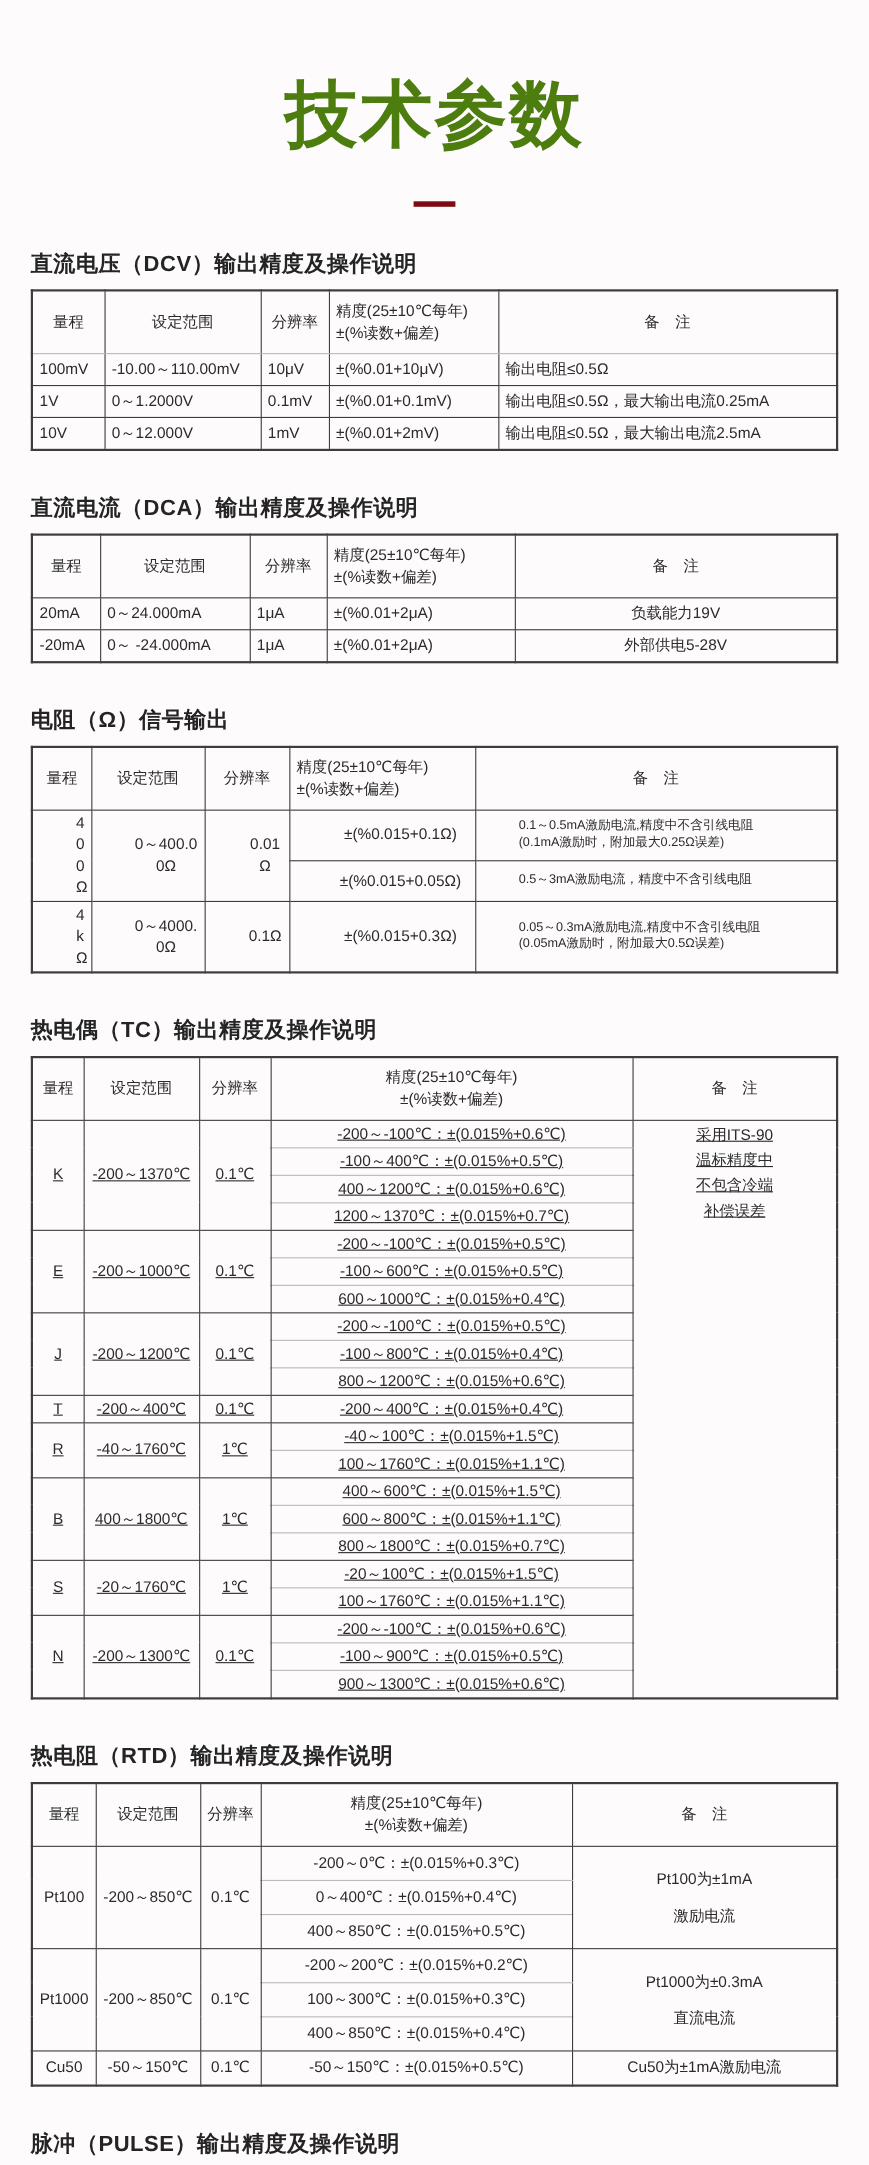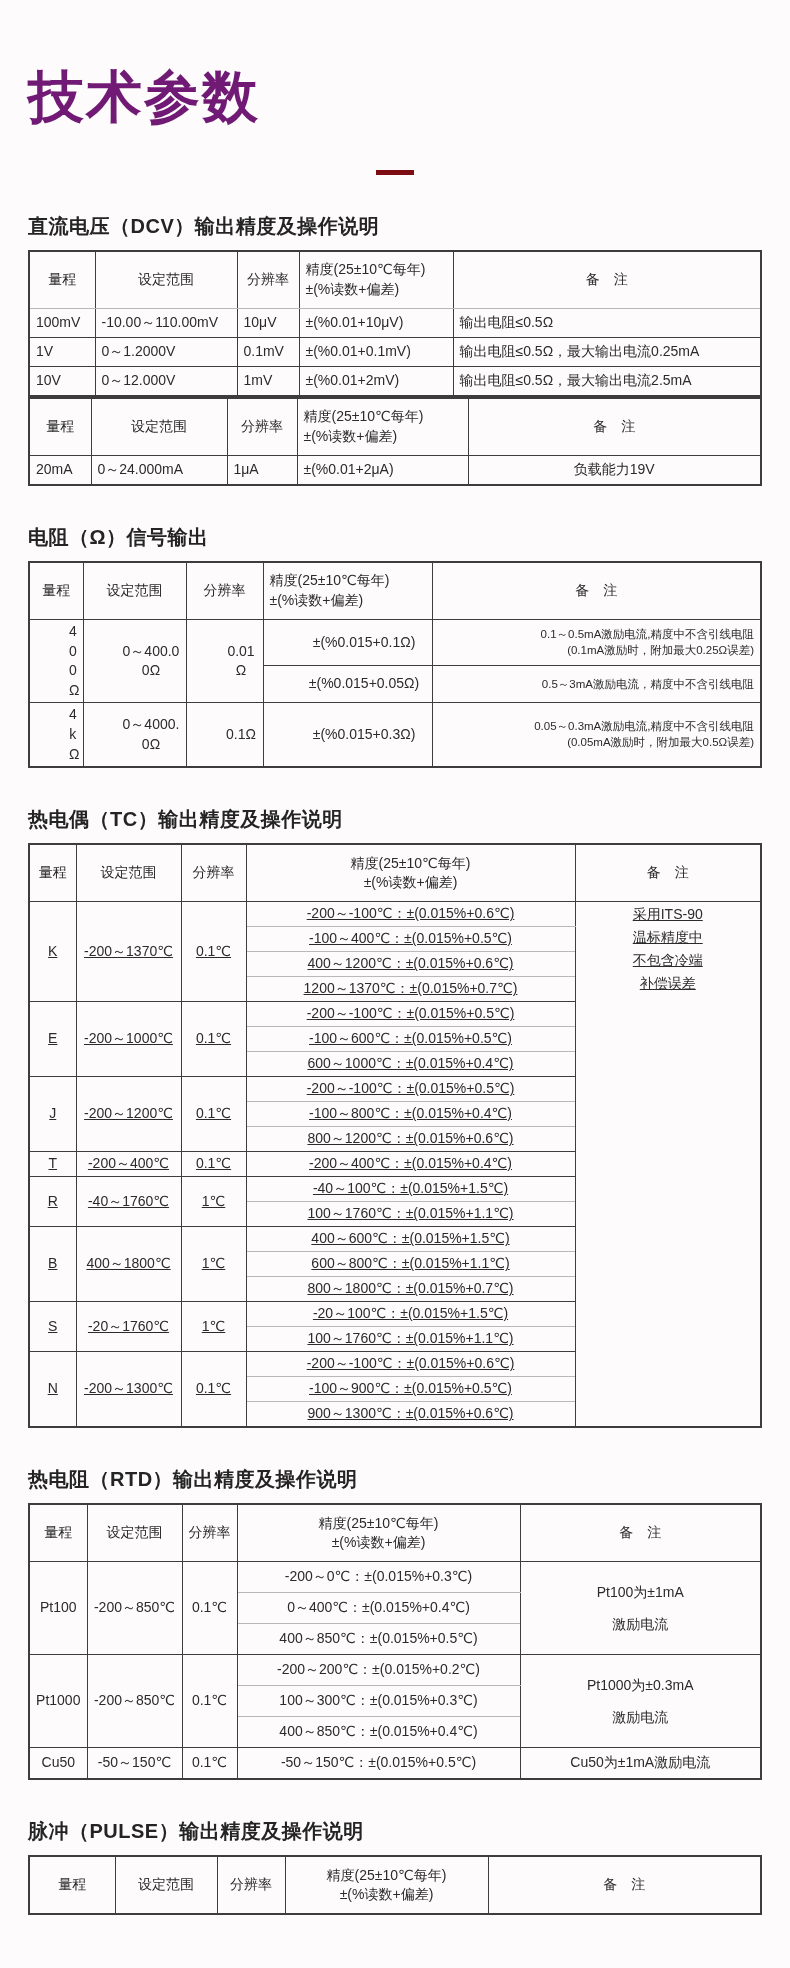--- a/index.html
+++ b/index.html
@@ -4,23 +4,23 @@
 <style>
   html,body{margin:0;padding:0;}
   body{
     width:790px;min-height:1968px;
     background:#fdfbfc;
     color:#2b2b2b;
     font-family:"Liberation Sans","DejaVu Sans",sans-serif;
   }
   .page{padding:0 28px 60px 28px;box-sizing:border-box;}
   .title{
-    margin:62px 0 0 0;text-align:left;
-    font-size:56px;line-height:1.25;font-weight:bold;
-    color:#701a75;letter-spacing:2px;
+    margin:62px 0 0 0;text-align:center;
+    font-size:66px;line-height:1.25;font-weight:bold;
+    color:#4d7c0f;letter-spacing:2px;
   }
   .bar{width:38px;height:5px;background:#7d0c12;margin:38px auto 0 auto;}
   .sec-h{margin:38px 0 10px 0;font-size:20px;font-weight:bold;color:#242424;letter-spacing:0.5px;}
   table{width:100%;border-collapse:collapse;table-layout:fixed;border:2px solid #3d3d3d;}
   th,td{
     border:1px solid #3d3d3d;
     font-weight:normal;font-size:14px;line-height:1.4;
     text-align:center;padding:2px 6px;overflow:hidden;word-break:break-all;
   }
   .hrow th{height:52px;}
@@ -28,21 +28,21 @@
   .al{text-align:left;}
   .lt{border-top:1px solid #b9b9b9;}
   .lb{border-bottom:1px solid #b9b9b9;}
   .sm{font-size:11.5px;line-height:1.35;}
   .t-dcv td,.t-dca td{height:24px;}
   .t-ohm td{height:24px;padding-left:39px;}
   .t-tc td{height:22px;padding:1px 5px;text-decoration:underline;}
   .t-rtd td{height:26px;}
   .tc-note{vertical-align:top;padding-top:8px;line-height:23px;border-radius:30px;}
   .rtd-note{line-height:2.3;}
-  .note-left{text-align:right;padding-left:12px;}
+  .note-left{text-align:left;padding-left:12px;}
 </style>
 </head>
 <body>
 
 <div class="page">
 
   <h1 class="title">技术参数</h1>
   <div class="bar"></div>
 
   <h2 class="sec-h">直流电压（DCV）输出精度及操作说明</h2>
@@ -80,20 +80,21 @@
     <tr>
       <td class="al">10V</td>
       <td class="al">0～12.000V</td>
       <td class="al">1mV</td>
       <td class="al">±(%0.01+2mV)</td>
       <td class="al">输出电阻≤0.5Ω，最大输出电流2.5mA</td>
     </tr>
   </tbody>
     </table>
 
+  <h2 class="sec-h">直流电流（DCA）输出精度及操作说明</h2>
   <table class="t-dca">
     <colgroup>
         <col style="width:62px">
         <col style="width:136px">
         <col style="width:70px">
         <col style="width:171px">
         <col>
       </colgroup>
     <tbody>
         <tr class="hrow">
@@ -103,20 +104,27 @@
       <th class="ml al">精度(25±10℃每年)
 ±(%读数+偏差)</th>
       <th>备　注</th>
     </tr>
     <tr>
       <td class="al">20mA</td>
       <td class="al">0～24.000mA</td>
       <td class="al">1μA</td>
       <td class="al">±(%0.01+2μA)</td>
       <td>负载能力19V</td>
+    </tr>
+    <tr>
+      <td class="al">-20mA</td>
+      <td class="al">0～ -24.000mA</td>
+      <td class="al">1μA</td>
+      <td class="al">±(%0.01+2μA)</td>
+      <td>外部供电5-28V</td>
     </tr>
   </tbody>
     </table>
 
   <h2 class="sec-h">电阻（Ω）信号输出</h2>
   <table class="t-ohm">
     <colgroup>
         <col style="width:54px">
         <col style="width:103px">
         <col style="width:77px">
@@ -306,21 +314,21 @@
     <tr>
           <td class="lt">400～850℃：±(0.015%+0.5℃)</td>
         </tr>
 
     <tr>
       <td rowspan="3">Pt1000</td>
       <td rowspan="3">-200～850℃</td>
       <td rowspan="3">0.1℃</td>
       <td class="lb">-200～200℃：±(0.015%+0.2℃)</td>
       <td rowspan="3" class="ml rtd-note">Pt1000为±0.3mA
-激励电流</td>
+直流电流</td>
     </tr>
     <tr>
           <td class="lt lb">100～300℃：±(0.015%+0.3℃)</td>
         </tr>
     <tr>
           <td class="lt">400～850℃：±(0.015%+0.4℃)</td>
         </tr>
 
     <tr>
       <td>Cu50</td>

